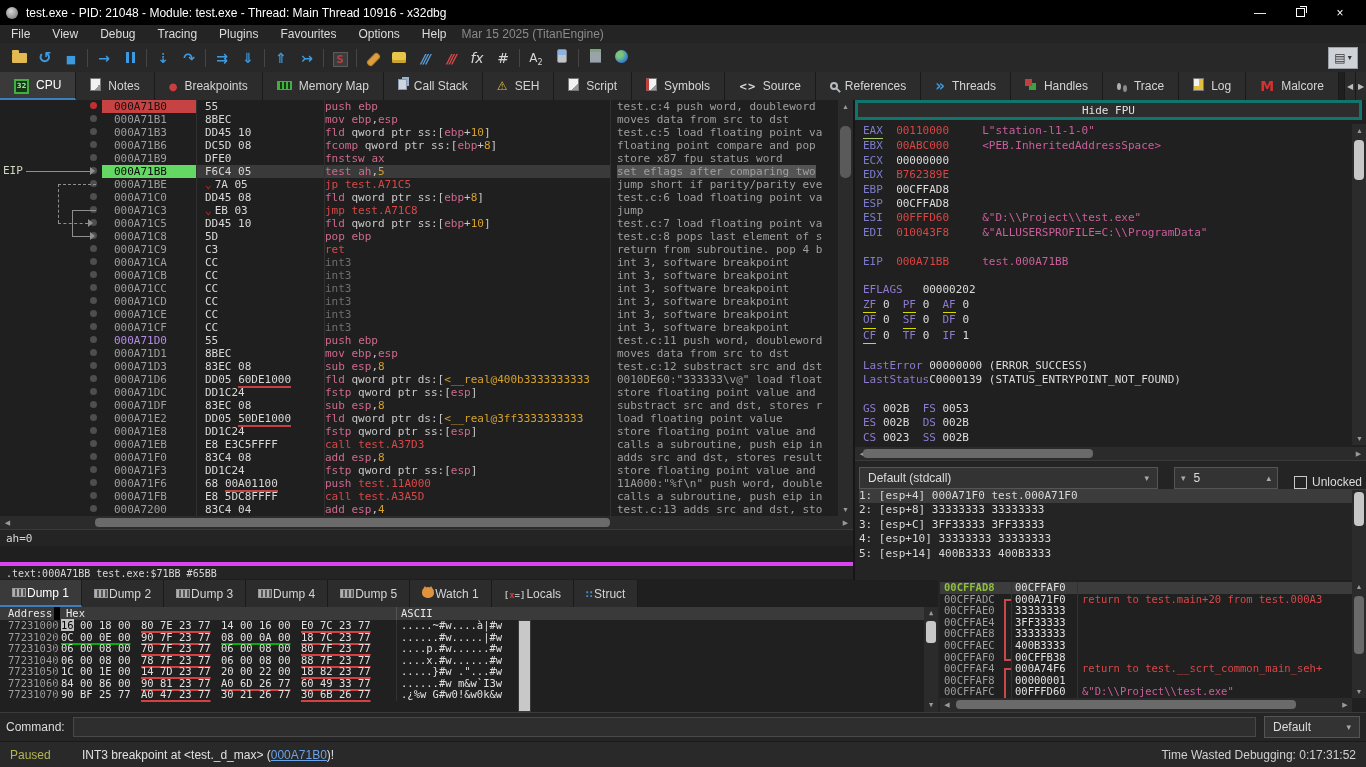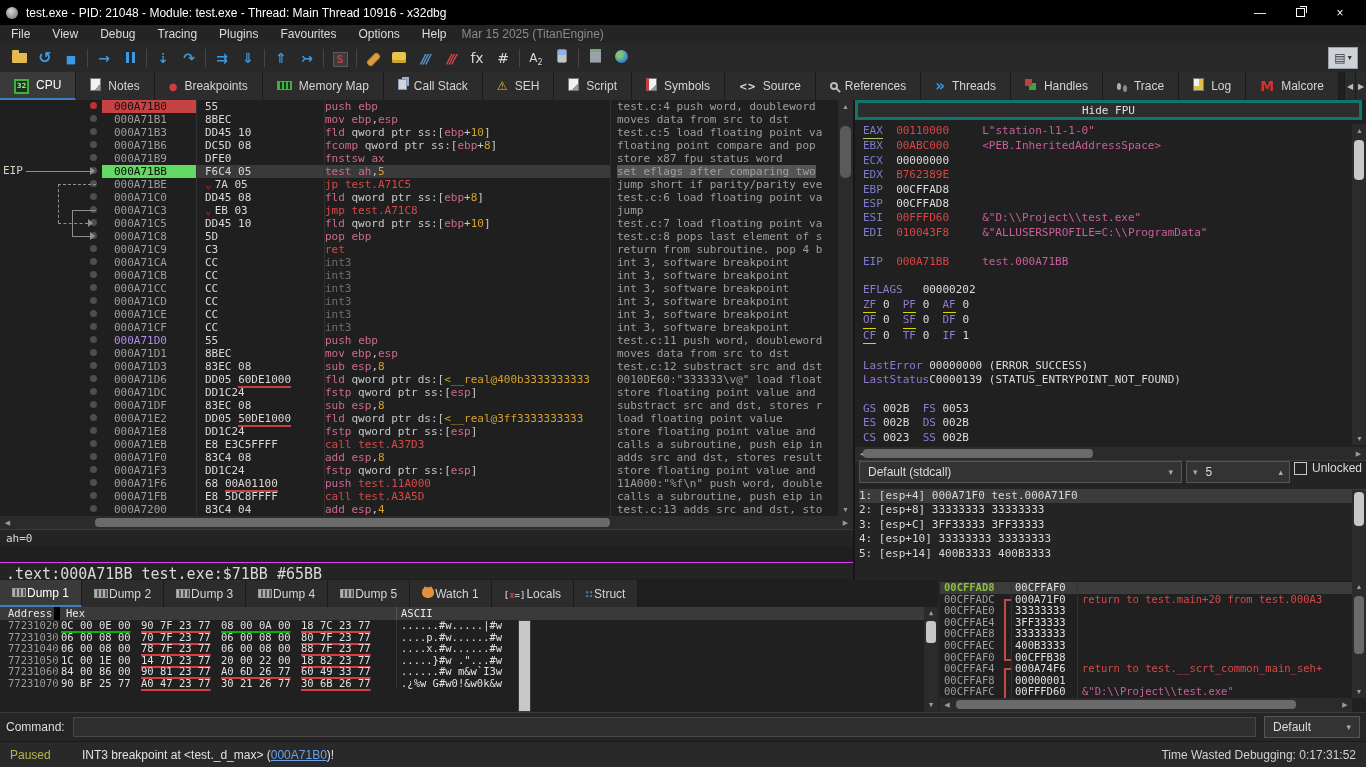--- a/index.html
+++ b/index.html
@@ -90,42 +90,42 @@
 .ovhd{border-top:1px dashed #8f8f8f}
 .ovv{border-left:1px solid #8f8f8f}
 .ovvd{border-left:1px dashed #8f8f8f}
 .ahr{width:0;height:0;border:4px solid transparent;border-left:5px solid #8f8f8f}
 #dis-vscroll{position:absolute;top:0;left:838px;width:15px;height:416px;background:#2b2b2b}
 .sb-arr{position:absolute;left:0;width:15px;height:13px;color:#9a9a9a;font-size:7px;text-align:center;line-height:13px}
 #dis-vhandle{position:absolute;left:2px;top:26px;width:11px;height:52px;background:#5a5a5a;border-radius:5px}
 #dis-hscroll{position:absolute;top:416px;left:0;width:853px;height:13px;background:#2b2b2b}
 #dis-hhandle{position:absolute;left:95px;top:2px;width:515px;height:9px;background:#6a6a6a;border-radius:4px}
 #infoline{position:absolute;top:429px;left:0;width:853px;height:17px;border-top:1px solid #3a3a3a;padding:2px 6px;font-size:11px;color:#d8d8d8;background:#242424}
-#modline{position:absolute;top:462px;left:0;width:853px;height:17px;border-top:1px solid #d946ef;padding:2px 6px;font-size:15px;color:#d8d8d8;background:#242424}
+#modline{position:absolute;top:462px;left:0;width:853px;height:17px;border-top:4px solid #d946ef;padding:2px 6px;font-size:10px;color:#d8d8d8;background:#242424}
 #vsplit1{position:absolute;top:100px;left:853px;width:2px;height:480px;background:#161616}
 
 
 #cpu-right{position:absolute;top:100px;left:855px;width:511px;height:480px;background:#202020}
 #hidefpu{display:block;margin:0;width:507px;height:20px;background:#2d2d2d;border:3px solid #0f766e;color:#e0e0e0;font:11px "DejaVu Sans Mono",monospace;text-align:center}
 #regs{position:absolute;top:24px;left:0;width:497px;height:321px;overflow:hidden;font-size:11px;line-height:14.4px;white-space:pre}
 .regline{padding-left:8px}
 .rn{color:#7d7dd0;display:inline-block}
 .rn.ug{border-bottom:1px solid #a6c86a}
 .rv{color:#dcdcdc}.rv.chg{color:#d84545}
 .ra{color:#ca5f9b}
 .fn{color:#8f7bd0;display:inline-block}
 .fn.uy{border-bottom:1px solid #d8d800}
 #regs-vscroll{position:absolute;top:24px;left:497px;width:14px;height:321px;background:#2b2b2b}
 #regs-vhandle{position:absolute;left:2px;top:16px;width:10px;height:40px;background:#c8c8c8;border-radius:4px}
 #regs-hscroll{position:absolute;top:347px;left:0;width:511px;height:13px;background:#2b2b2b}
 #regs-hhandle{position:absolute;left:8px;top:2px;width:230px;height:9px;background:#6a6a6a;border-radius:4px}
 
 
 #argspanel{position:absolute;top:360px;left:0;width:511px;height:120px;background:#242424;border-top:1px solid #3a3a3a}
-#argctl{display:flex;align-items:flex-start;height:28px;padding:0 4px;gap:4px}
+#argctl{display:flex;align-items:flex-end;height:28px;padding:0 4px;gap:16px}
 .dropdown{flex:1;height:22px;background:#333;border:1px solid #555;display:flex;align-items:center;padding:0 8px;font-size:12px;color:#dcdcdc}
 .dropdown .dd{margin-left:auto;color:#aaa;font-size:9px}
 #argspin{width:104px;height:22px;background:#333;border:1px solid #555;display:flex;align-items:center;padding:0 6px;font-size:12px;color:#dcdcdc}
 #argspin .dd{color:#aaa;font-size:9px}
 #argspin .val{flex:1;text-align:left;padding-left:8px}
 #arglock{display:flex;align-items:center;font-size:12px;color:#dcdcdc;gap:5px}
 .cb{display:inline-block;width:13px;height:13px;border:1px solid #c8c8c8;background:#242424}
 #argrows{font-size:11px;line-height:14.4px;white-space:pre;color:#d8d8d8;padding-left:4px}
 .argrow.sel{background:#3c3c3c}
 #args-vscroll{position:absolute;top:29px;right:0;width:14px;height:90px;background:#2b2b2b}
@@ -258,21 +258,21 @@
         <span class="tbtn">
           <span><span class="ic-note"></span></span>
         </span>
         <span class="tbtn">
           <span><span class="strokes bluek">///</span></span>
         </span>
         <span class="tbtn">
           <span><span class="strokes redk">///</span></span>
         </span>
         <span class="tbtn">
-          <span><span class="ic w" style="">fx</span></span>
+          <span><span class="ic w" style="font-style:italic">fx</span></span>
         </span>
         <span class="tbtn">
           <span><span class="ic w">#</span></span>
         </span>
         <span class="tsep"></span>
         <span class="tbtn">
           <span><span class="ic w" style="font-size:12px">A<sub>2</sub></span></span>
         </span>
         <span class="tbtn">
           <span><span class="ic-attach"></span></span>
@@ -496,20 +496,21 @@
           <span class="tlabel">Struct</span>
         </span>
       </div>
     <div id="dumptable" class="m">
       <div id="dumphead">
         <span class="duh-a">Address</span>
         <span class="duh-h">Hex</span>
         <span class="duh-s">ASCII</span>
       </div>
       <div id="dumprows">
+          <div class="dur"><span class="du-a">77231000</span><span class="du-h"><span class="du-g"><span class="cursorbyte">16</span> 00 18 00</span><span class="du-g ur">80 7E 23 77</span><span class="du-g">14 00 16 00</span><span class="du-g ur">E0 7C 23 77</span></span><span class="du-s">.....~#w....à|#w</span></div>
           <div class="dur"><span class="du-a">77231020</span><span class="du-h"><span class="du-g ug">0C 00 0E 00</span><span class="du-g ur">90 7F 23 77</span><span class="du-g ug">08 00 0A 00</span><span class="du-g ur">18 7C 23 77</span></span><span class="du-s">......#w.....|#w</span></div>
           <div class="dur"><span class="du-a">77231030</span><span class="du-h"><span class="du-g">06 00 08 00</span><span class="du-g ur">70 7F 23 77</span><span class="du-g">06 00 08 00</span><span class="du-g ur">80 7F 23 77</span></span><span class="du-s">....p.#w......#w</span></div>
           <div class="dur"><span class="du-a">77231040</span><span class="du-h"><span class="du-g">06 00 08 00</span><span class="du-g ur">78 7F 23 77</span><span class="du-g">06 00 08 00</span><span class="du-g ur">88 7F 23 77</span></span><span class="du-s">....x.#w......#w</span></div>
           <div class="dur"><span class="du-a">77231050</span><span class="du-h"><span class="du-g">1C 00 1E 00</span><span class="du-g ur">14 7D 23 77</span><span class="du-g">20 00 22 00</span><span class="du-g ur">18 82 23 77</span></span><span class="du-s">.....}#w ."...#w</span></div>
           <div class="dur"><span class="du-a">77231060</span><span class="du-h"><span class="du-g">84 00 86 00</span><span class="du-g ur">90 81 23 77</span><span class="du-g ur">A0 6D 26 77</span><span class="du-g ur">60 49 33 77</span></span><span class="du-s">......#w m&amp;w`I3w</span></div>
           <div class="dur"><span class="du-a">77231070</span><span class="du-h"><span class="du-g">90 BF 25 77</span><span class="du-g ur">A0 47 23 77</span><span class="du-g">30 21 26 77</span><span class="du-g ur">30 6B 26 77</span></span><span class="du-s">.¿%w G#w0!&amp;w0k&amp;w</span></div>
         </div>
       <div id="dump-vscroll">
           <div id="dump-vhandle"></div>
         </div>

